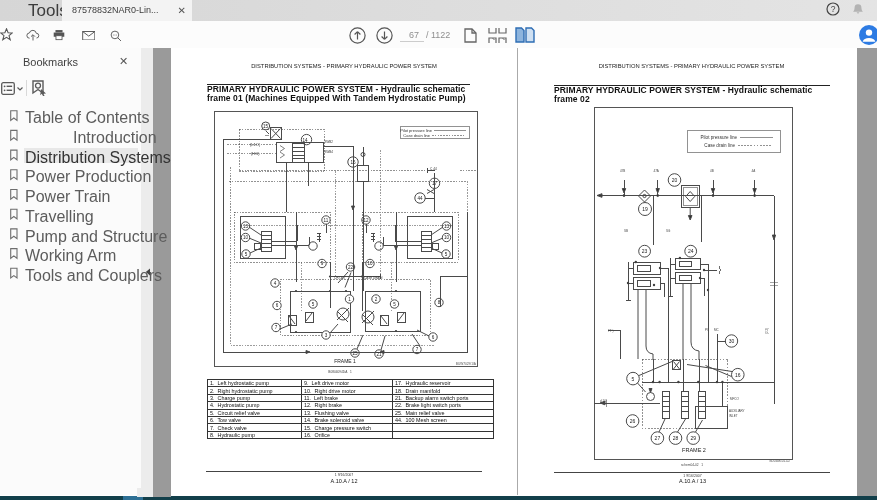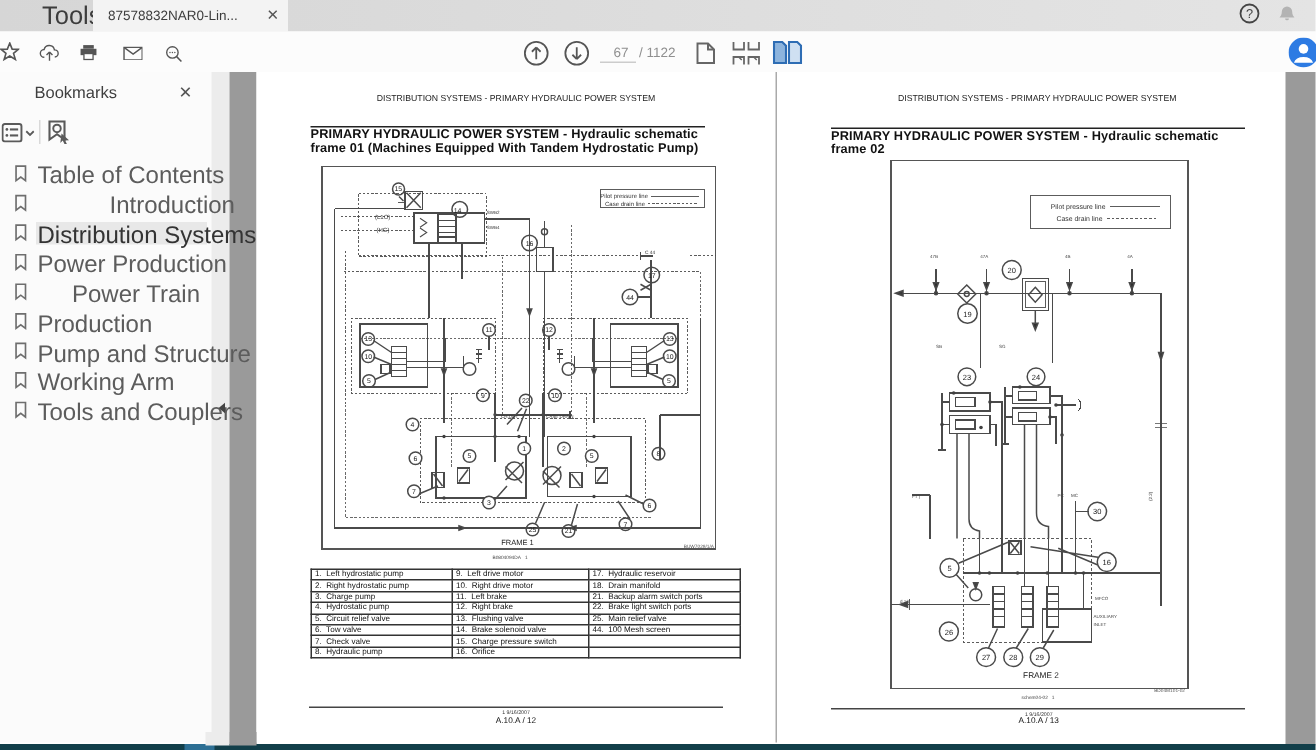--- a/index.html
+++ b/index.html
@@ -138,22 +138,22 @@
       <path d="M0.7 99.2 H7 V108.9 L3.85 106.5 L0.7 108.9 Z"></path>
       <path d="M0.7 118.9 H7 V128.6 L3.85 126.2 L0.7 128.6 Z"></path>
       <path d="M0.7 138.6 H7 V148.3 L3.85 145.9 L0.7 148.3 Z"></path>
       <path d="M0.7 158.3 H7 V168 L3.85 165.6 L0.7 168 Z"></path>
     </g>
   </svg>
   <div class="abs bmtext" style="left:25px; top:109px;">Table of Contents</div>
   <div class="abs bmtext" style="left:25px; top:129px;padding-left:48px;">Introduction</div>
   <div class="abs bmtext" style="left:25px; top:149px; color:#333;">Distribution Systems</div>
   <div class="abs bmtext" style="left:25px; top:168px;">Power Production</div>
-  <div class="abs bmtext" style="left:25px; top:188px;margin-left:23px;">Power Train</div>
-  <div class="abs bmtext" style="left:25px; top:208px;">Production</div>
+  <div class="abs bmtext" style="left:25px; top:188px;">Power Train</div>
+  <div class="abs bmtext" style="left:25px; top:208px;">Travelling</div>
   <div class="abs bmtext" style="left:25px; top:228px;">Pump and Structure</div>
   <div class="abs bmtext" style="left:25px; top:247px;">Working Arm</div>
   <div class="abs bmtext" style="left:25px; top:267px;">Tools and Couplers</div>
   <svg class="abs" style="left:145px; top:268px;" width="6" height="8" viewBox="0 0 6 8">
     <path d="M5 0.5 V7.5 L0.8 4 Z" fill="#444"></path>
   </svg>
 </div>
 
 <div id="content"></div>
 <div id="pagesep"></div>

